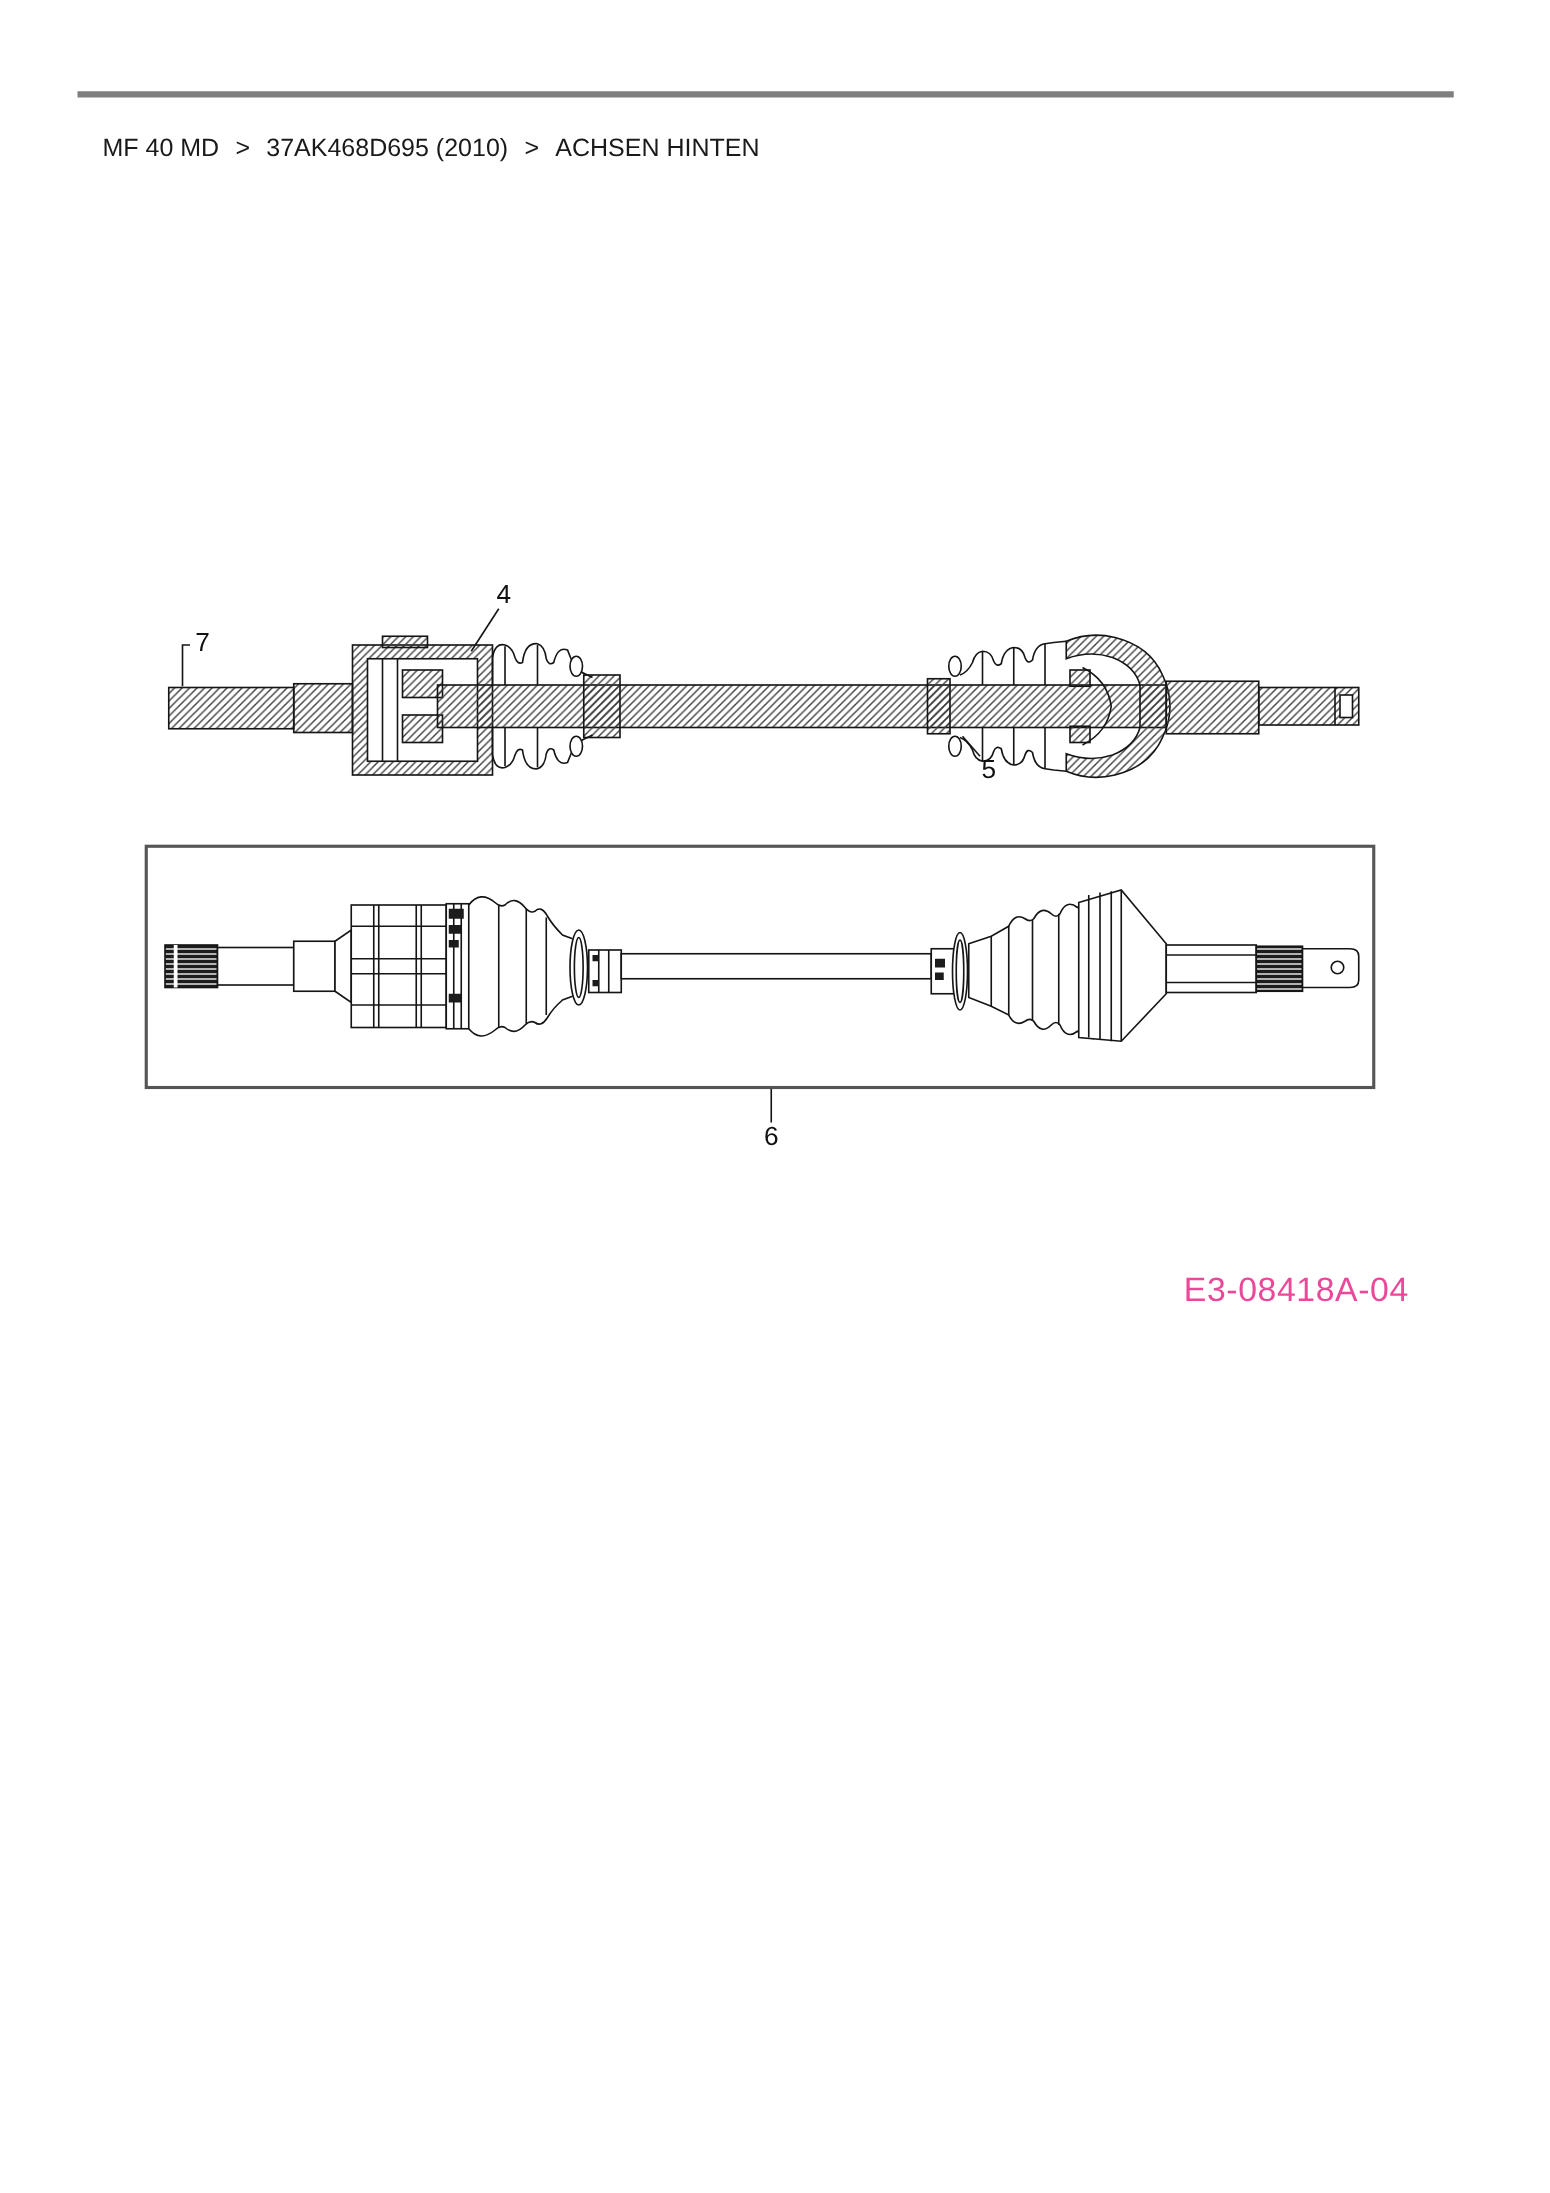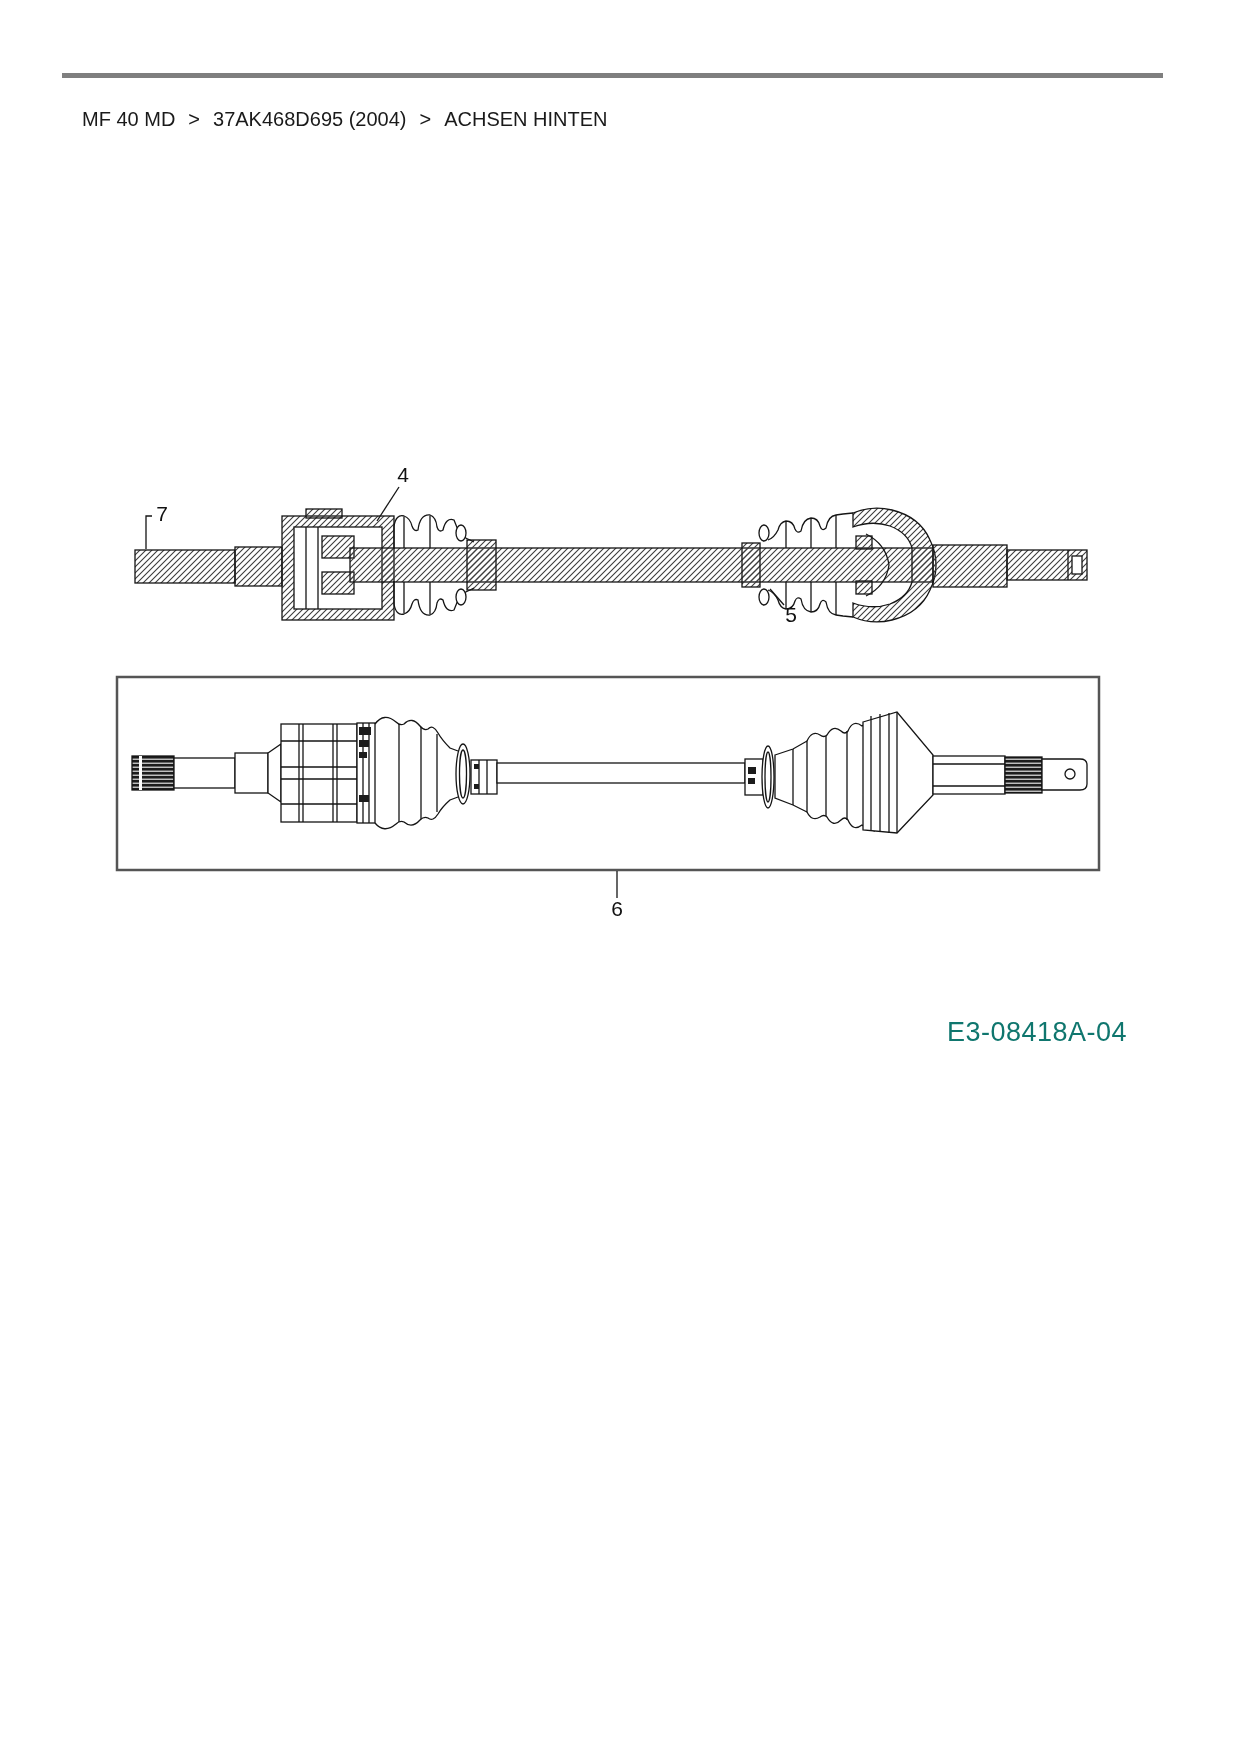--- a/index.html
+++ b/index.html
@@ -1,29 +1,29 @@
 <!DOCTYPE html>
 <html><head>
 <meta charset="utf-8">
 <style>
   html,body{margin:0;padding:0;background:#ffffff;}
   body{width:1240px;height:1754px;position:relative;font-family:"Liberation Sans",sans-serif;overflow:hidden;}
   .top-rule{position:absolute;left:62px;top:73px;width:1101px;height:5px;background:#7f7f7f;}
   .breadcrumb{position:absolute;left:82px;top:108px;font-size:20px;color:#1a1a1a;white-space:nowrap;}
   .breadcrumb .sep{margin:0 13px;color:#1a1a1a;}
   .diagram-svg{position:absolute;left:0;top:0;}
-  .diagram-code{position:absolute;left:947px;top:1017px;font-size:27px;color:#0f766e;letter-spacing:0.5px;}
+  .diagram-code{position:absolute;left:947px;top:1017px;font-size:27px;color:#ec4899;letter-spacing:0.5px;}
 </style>
 </head>
 <body>
 
 <div class="top-rule"></div>
 
 <div class="breadcrumb">
-  <span>MF 40 MD</span><span class="sep">&gt;</span><span>37AK468D695 (2004)</span><span class="sep">&gt;</span><span>ACHSEN HINTEN</span>
+  <span>MF 40 MD</span><span class="sep">&gt;</span><span>37AK468D695 (2010)</span><span class="sep">&gt;</span><span>ACHSEN HINTEN</span>
 </div>
 
 <svg class="diagram-svg" width="1240" height="1754" viewBox="0 0 1240 1754" xmlns="http://www.w3.org/2000/svg">
   <defs>
     <pattern id="hatch" patternUnits="userSpaceOnUse" width="6" height="6">
       <path d="M-1,1 l2,-2 M0,6 l6,-6 M5,7 l2,-2" stroke="#3c3c3c" stroke-width="1.1" fill="none"></path>
     </pattern>
     <pattern id="splinePat" patternUnits="userSpaceOnUse" width="5" height="4">
       <rect width="5" height="4" fill="#1c1c1c"></rect>
       <path d="M0,3.2 H5" stroke="#f5f5f5" stroke-width="1.1"></path>

